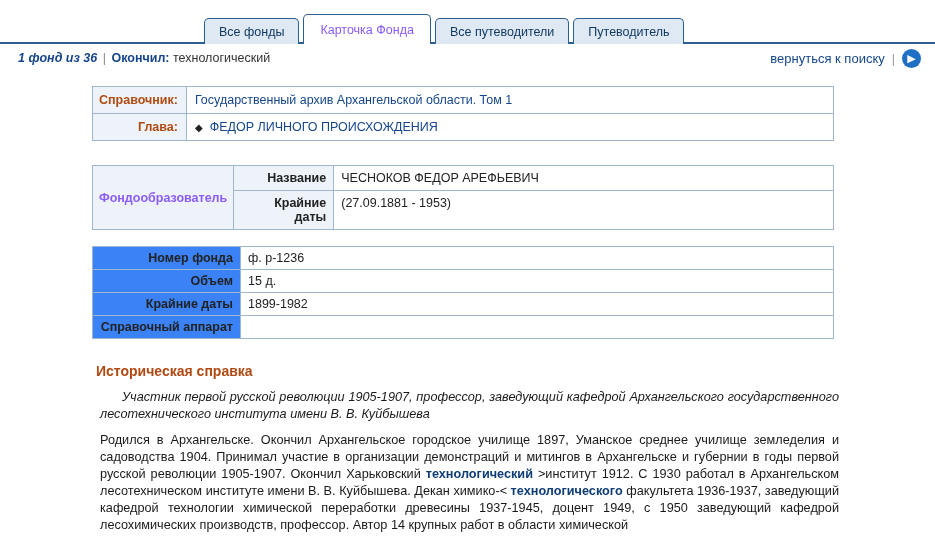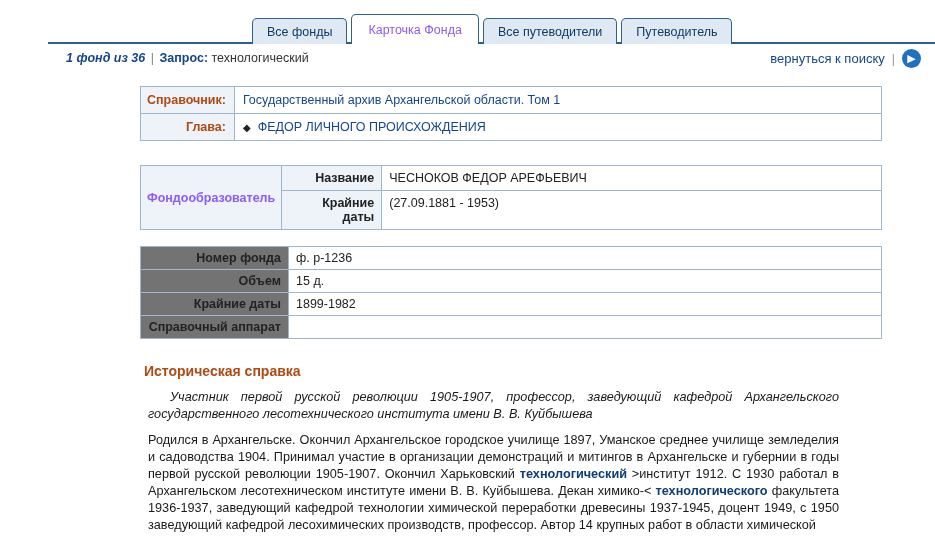--- a/index.html
+++ b/index.html
@@ -7,21 +7,20 @@
     margin: 0; padding: 0;
     width: 935px; height: 548px;
     background: #ffffff;
     font-family: "Liberation Sans", sans-serif;
     overflow: hidden;
   }
   #page {
     position: relative;
     width: 935px; height: 420px;
     background: #ffffff;
-    padding-left: 48px;
   }
 
   
   .tabbar {
     position: relative;
     height: 44px;
     border-bottom: 2px solid #2f5f8f;
     background: #ffffff;
   }
   .tabs {
@@ -143,21 +142,21 @@
     color: #222;
   }
 
   
   .tbl-props {
     margin: 16px 0 0 92px;
     width: 742px;
   }
   .tbl-props td.lbl {
     width: 148px;
-    background: #737373;
+    background: #3b82f6;
     text-align: right;
     font-weight: bold;
     color: #222;
     padding: 4px 7px;
     white-space: nowrap;
   }
   .tbl-props td.val {
     padding: 4px 7px;
     background: #ffffff;
     color: #222;
@@ -192,21 +191,21 @@
       <div class="tab active">Карточка Фонда</div>
       <div class="tab">Все путеводители</div>
       <div class="tab">Путеводитель</div>
     </div>
   </div>
 
   <div class="queryline">
     <div class="qleft">
       <span class="qcount">1 фонд из 36</span>
       <span class="qsep">|</span>
-      <span class="qlabel">Запрос:</span><span class="qtext"> технологический</span>
+      <span class="qlabel">Окончил:</span><span class="qtext"> технологический</span>
     </div>
     <div class="qright">
       <a class="backlink">вернуться к поиску</a>
       <span class="vbar">|</span>
       <span class="circle-arrow">▶</span>
     </div>
   </div>
 
   <div class="content">
 

